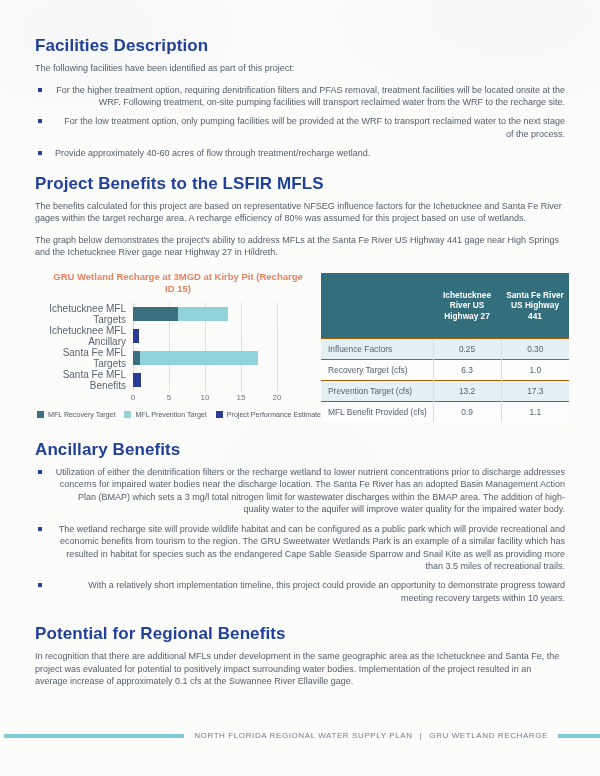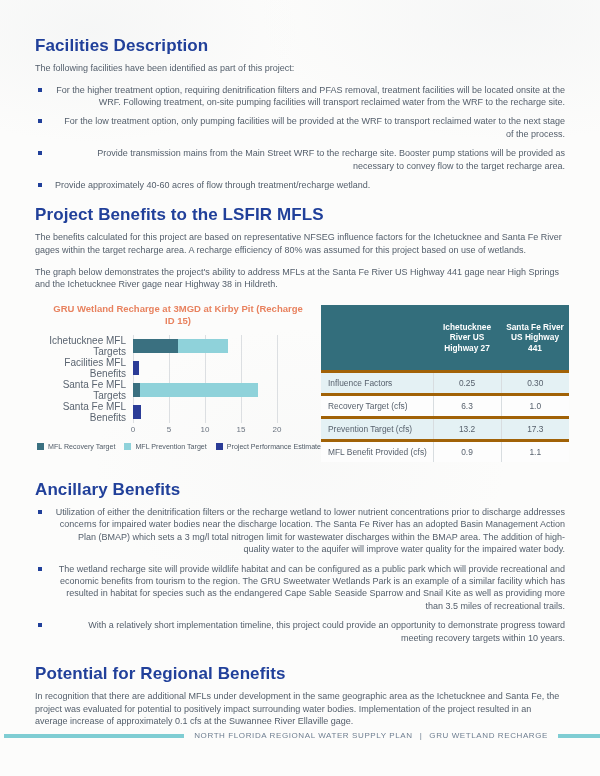--- a/index.html
+++ b/index.html
@@ -62,21 +62,21 @@
   
   table.benefits { width: 248px; border-collapse: collapse; table-layout: fixed; margin-top: 2px; }
   table.benefits col.c0 { width: 112px; }
   table.benefits col.c1, table.benefits col.c2 { width: 68px; }
   table.benefits thead th {
     background: #336E7C; color: #FFFFFF; font-size: 8.3px; font-weight: bold;
     line-height: 1.25; padding: 17px 3px; text-align: center; vertical-align: middle;
   }
   table.benefits tbody td {
     font-size: 8.4px; color: #57616D; padding: 5px 4px;
-    border-top: 3px solid #a16207;
+    border-top: 1px solid #a16207;
   }
   table.benefits tbody td + td { border-left: 1px solid #D8DDE0; text-align: center; }
   table.benefits tbody td:first-child { padding-left: 7px; }
   table.benefits tbody tr.tint { background: #E4F1F4; }
   table.benefits tbody tr.plain { background: #FDFDFD; }
 
   
   .footer {
     position: absolute; left: 4px; right: 0; top: 731px;
     display: flex; align-items: center;
@@ -102,33 +102,29 @@
         <li>
             <span class="sq"></span>
             <span class="btxt">For the higher treatment option, requiring denitrification filters and PFAS removal, treatment facilities will be located onsite at the WRF. Following treatment, on-site pumping facilities will transport reclaimed water from the WRF to the recharge site.</span>
           </li>
         <li>
             <span class="sq"></span>
             <span class="btxt">For the low treatment option, only pumping facilities will be provided at the WRF to transport reclaimed water to the next stage of the process.</span>
           </li>
         <li>
             <span class="sq"></span>
-            <span class="btxt">Provide transmission mains from the Main Street WRF to the recharge site. Booster pump stations will be provided as necessary to convey flow to the target recharge area.</span>
-          </li>
-        <li>
-            <span class="sq"></span>
             <span class="btxt">Provide approximately 40-60 acres of flow through treatment/recharge wetland.</span>
           </li>
       </ul>
     </div>
 
     <div class="sect">
       <h1>Project Benefits to the LSFIR MFLS</h1>
       <p class="para">The benefits calculated for this project are based on representative NFSEG influence factors for the Ichetucknee and Santa Fe River gages within the target recharge area. A recharge efficiency of 80% was assumed for this project based on use of wetlands.</p>
-      <p class="para" style="margin-bottom:12px;">The graph below demonstrates the project's ability to address MFLs at the Santa Fe River US Highway 441 gage near High Springs and the Ichetucknee River gage near Highway 38 in Hildreth.</p>
+      <p class="para" style="margin-bottom:12px;">The graph below demonstrates the project's ability to address MFLs at the Santa Fe River US Highway 441 gage near High Springs and the Ichetucknee River gage near Highway 27 in Hildreth.</p>
 
       <div class="viz-row">
 
         <div class="chart">
           <div class="chart-title">GRU Wetland Recharge at 3MGD at Kirby Pit (Recharge ID 15)</div>
           <div class="chart-body">
             <div class="chart-grid">
                 <div class="gridline" style="left: 0%;"></div>
                 <div class="gridline" style="left: 25%;"></div>
                 <div class="gridline" style="left: 50%;"></div>
@@ -137,21 +133,21 @@
               </div>
             <div class="chart-rows">
                 <div class="chart-row">
                   <div class="chart-cat-label">Ichetucknee MFL Targets</div>
                   <div class="chart-track">
                     <div class="chart-seg" style="width: 31.5%; background: rgb(58, 112, 128);"></div>
                     <div class="chart-seg" style="width: 34.5%; background: rgb(143, 210, 218);"></div>
                   </div>
                 </div>
                 <div class="chart-row">
-                  <div class="chart-cat-label">Facilities MFL Benefits</div>
+                  <div class="chart-cat-label">Ichetucknee MFL Ancillary</div>
                   <div class="chart-track">
                     <div class="chart-seg" style="width: 4.5%; background: rgb(43, 60, 151);"></div>
                   </div>
                 </div>
                 <div class="chart-row">
                   <div class="chart-cat-label">Santa Fe MFL Targets</div>
                   <div class="chart-track">
                     <div class="chart-seg" style="width: 5%; background: rgb(58, 112, 128);"></div>
                     <div class="chart-seg" style="width: 81.5%; background: rgb(143, 210, 218);"></div>
                   </div>

